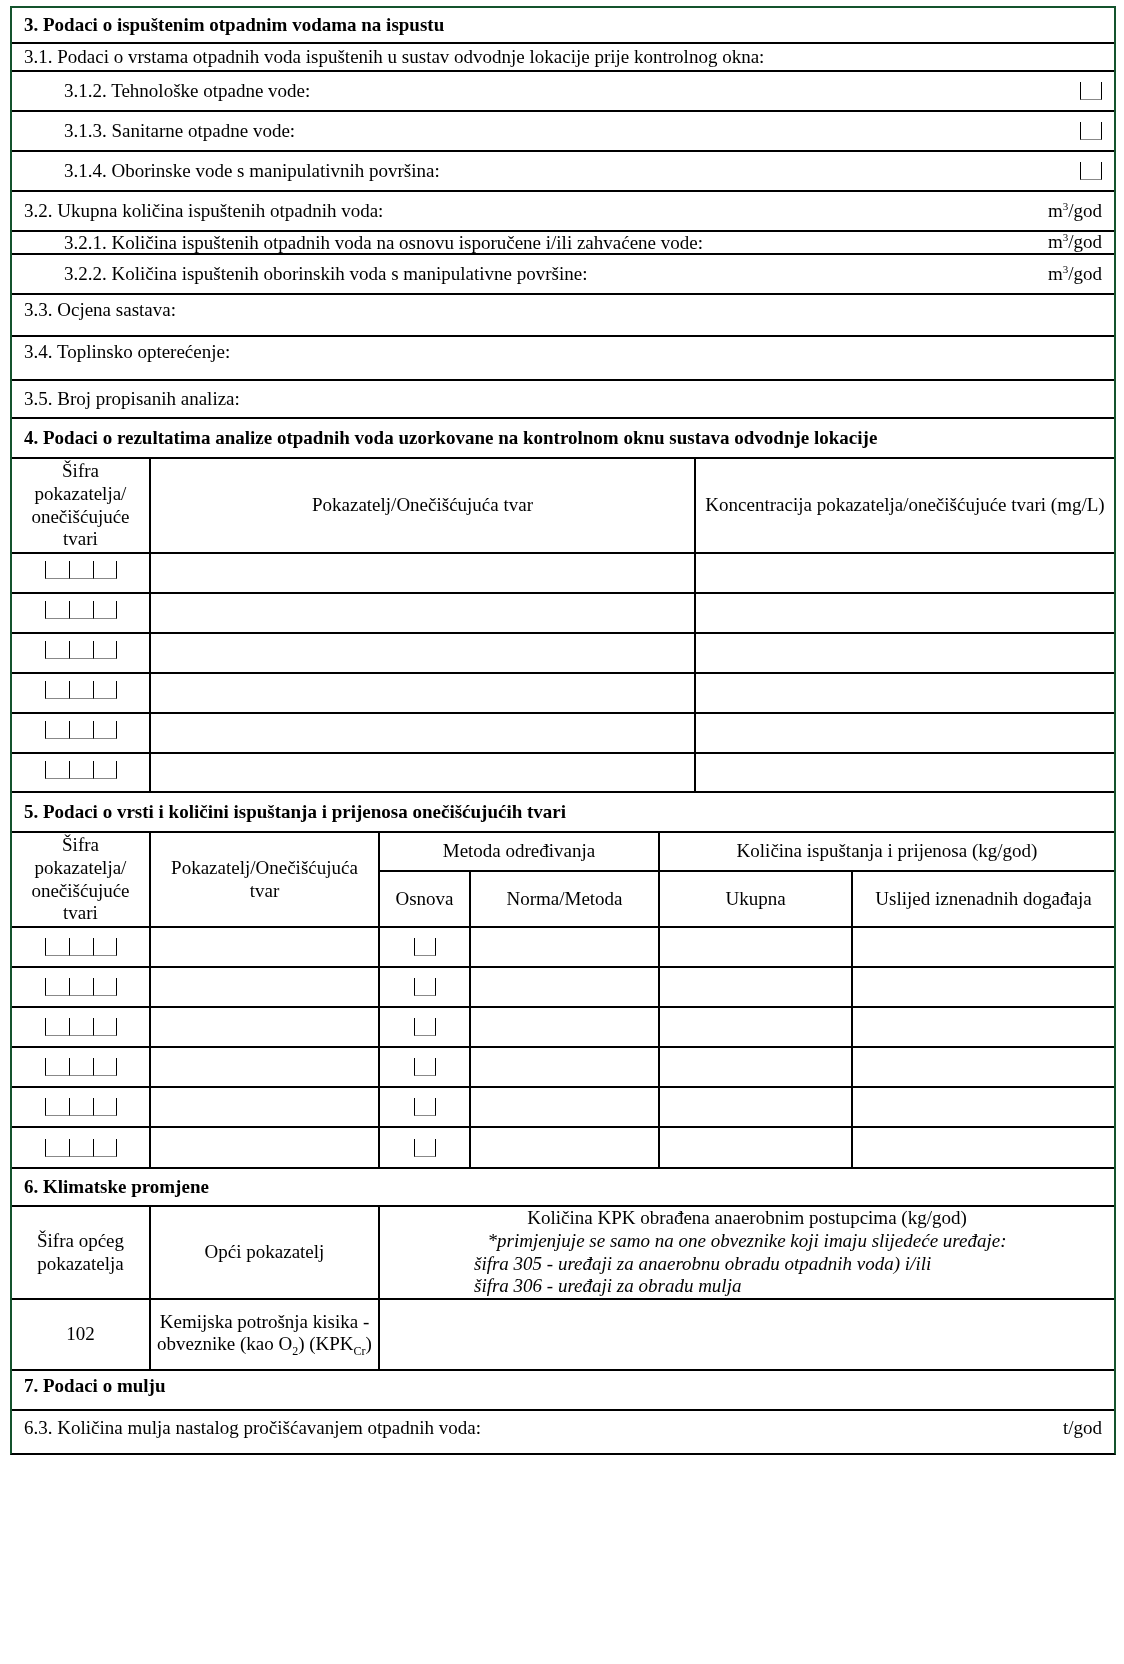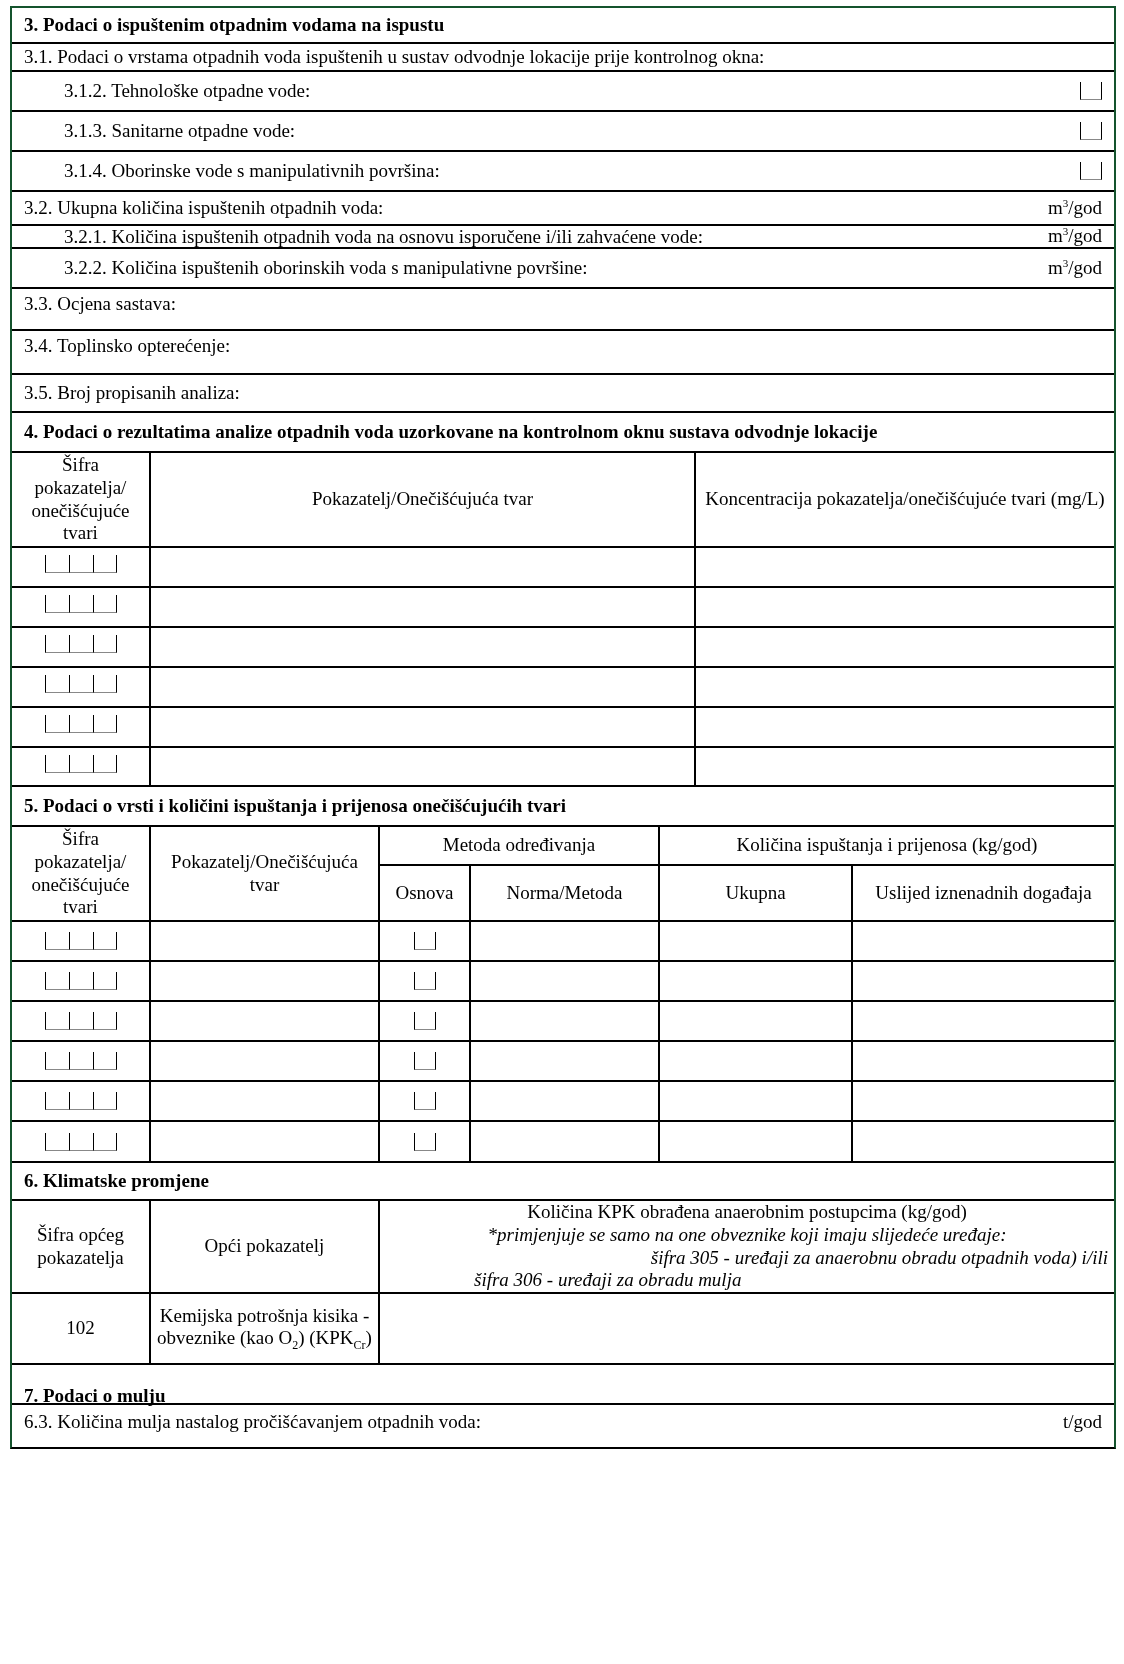--- a/index.html
+++ b/index.html
@@ -43,21 +43,21 @@
     </div>
   <div class="row ind" style="height:40px">
       <span>3.1.3. Sanitarne otpadne vode:</span>
       <span class="right chk"></span>
     </div>
   <div class="row ind" style="height:40px">
       <span>3.1.4. Oborinske vode s manipulativnih površina:</span>
       <span class="right chk"></span>
     </div>
 
-  <div class="row pad" style="height:34px">
+  <div class="row pad" style="height:40px">
       <span>3.2. Ukupna količina ispuštenih otpadnih voda:</span>
       <span class="right"><span>m</span><sup>3</sup><span>/god</span></span>
     </div>
   <div class="row ind" style="height:23px">
       <span>3.2.1. Količina ispuštenih otpadnih voda na osnovu isporučene i/ili zahvaćene vode:</span>
       <span class="right"><span>m</span><sup>3</sup><span>/god</span></span>
     </div>
   <div class="row ind" style="height:40px">
       <span>3.2.2. Količina ispuštenih oborinskih voda s manipulativne površine:</span>
       <span class="right"><span>m</span><sup>3</sup><span>/god</span></span>
@@ -262,34 +262,34 @@
           <col style="width:229px">
           <col>
         </colgroup>
       <tbody>
           <tr style="height:92px">
         <td>Šifra općeg pokazatelja</td>
         <td>Opći pokazatelj</td>
         <td>
           <div>Količina KPK obrađena anaerobnim postupcima (kg/god)</div>
           <div class="ital">*primjenjuje se samo na one obveznike koji imaju slijedeće uređaje:</div>
-          <div class="ital" style="text-align:right;padding-left:88px">šifra 305 - uređaji za anaerobnu obradu otpadnih voda) i/ili</div>
+          <div class="ital" style="text-align:left;padding-left:88px">šifra 305 - uređaji za anaerobnu obradu otpadnih voda) i/ili</div>
           <div class="ital" style="text-align:left;padding-left:88px">šifra 306 - uređaji za obradu mulja</div>
         </td>
       </tr>
       <tr style="height:70px">
         <td style="border-bottom:none">102</td>
         <td style="border-bottom:none"><span>Kemijska potrošnja kisika - obveznike (kao O</span><sub>2</sub><span>) (KPK</span><sub>Cr</sub><span>)</span></td>
         <td style="border-bottom:none"></td>
       </tr>
     </tbody>
       </table>
   </div>
 
-  <div class="row pad bold" style="height:40px;align-items:flex-start;padding-top:20px">
+  <div class="row pad bold" style="height:40px;align-items:flex-start;padding-top:4px">
       <span>7. Podaci o mulju</span>
     </div>
   <div class="row pad last" style="height:42px;align-items:flex-start;padding-top:6px">
       <span>6.3. Količina mulja nastalog pročišćavanjem otpadnih voda:</span>
       <span class="right" style="top:6px">t/god</span>
     </div>
 
 </div>
 
 </body></html>

